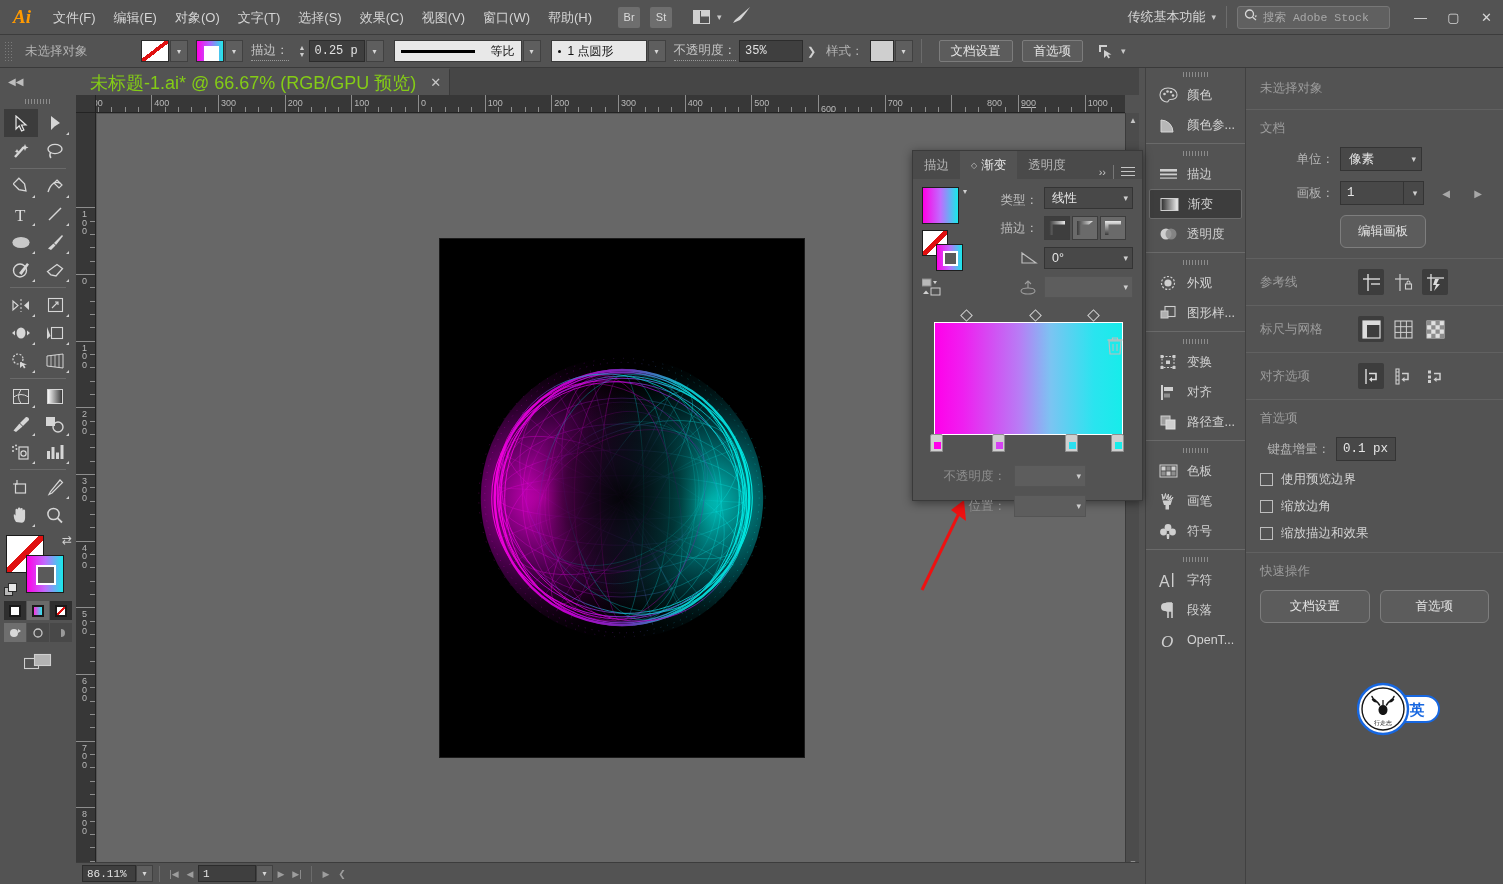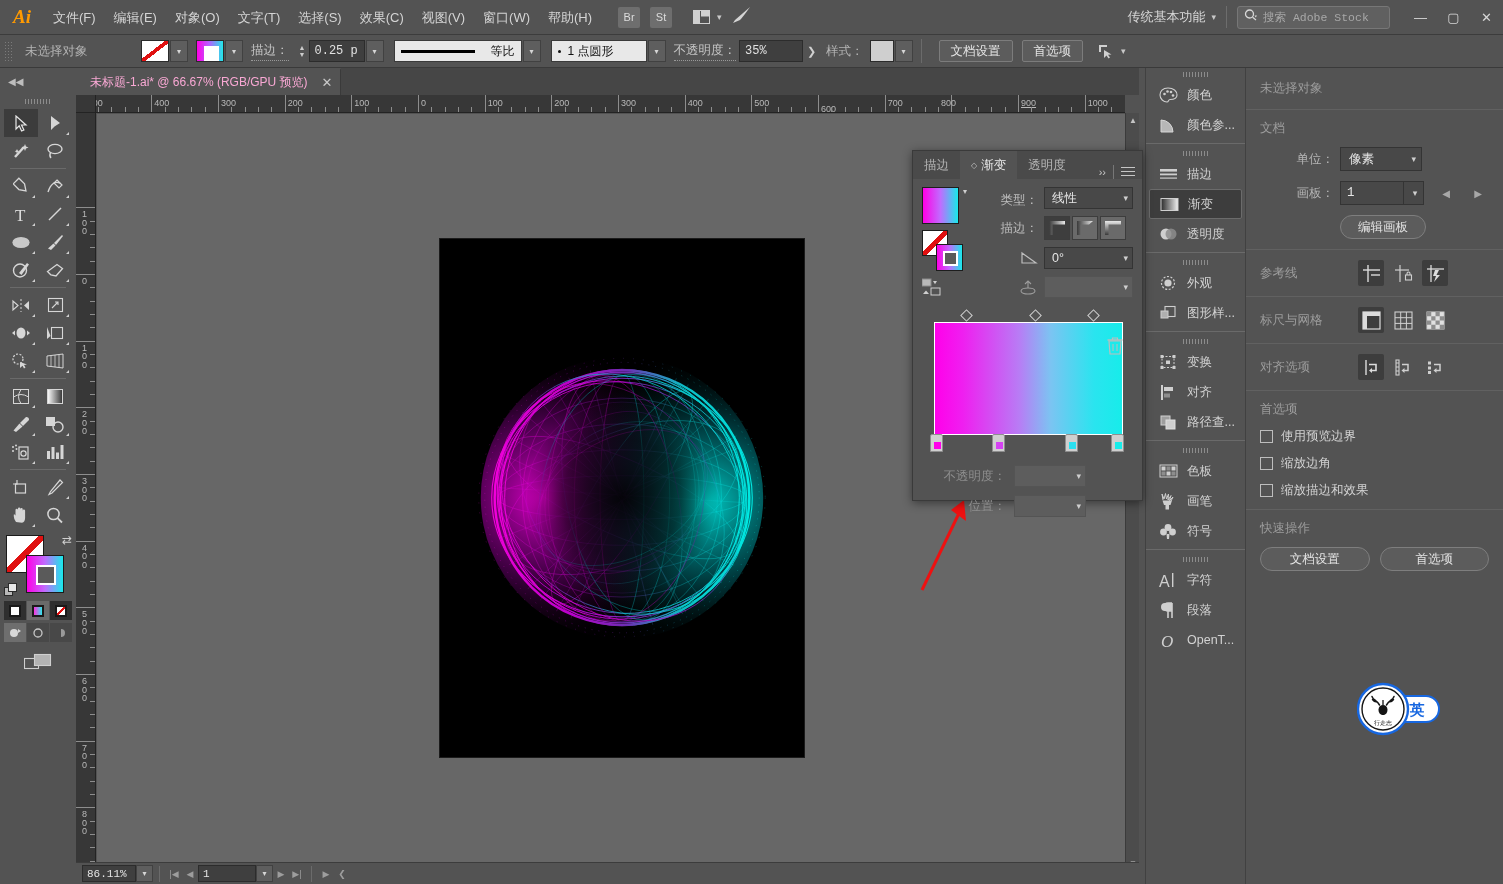--- a/index.html
+++ b/index.html
@@ -116,21 +116,21 @@
   
   .tabbar {
     position: absolute; top: 68px; left: 76px; width: 1063px; height: 27px;
     background: #464646; display: flex; align-items: flex-end;
   }
   .doc-tab {
     height: 27px; background: #535353; display: flex; align-items: center;
     padding: 0 8px 0 14px; border-right: 1px solid #3a3a3a;
     border-top: 2px solid #535353;
   }
-  .doc-tab .name { color: #f9a8d4; font-size: 12px; white-space: nowrap; text-align: right; }
+  .doc-tab .name { color: #84cc16; font-size: 18px; white-space: nowrap; text-align: right; }
   .doc-tab .close { color: #c8c8c8; font-size: 13px; margin-left: 14px; }
 
   .collapse-arrows {
     position: absolute; top: 68px; left: 0; width: 76px; height: 27px;
     background: #535353; display:flex; align-items:center; padding-left: 8px;
     color: #bdbdbd; font-size: 10px;
   }
 
   
   .toolbar {
@@ -336,21 +336,21 @@
     height:24px; flex:1; background:#484848; border:1px solid #343434; color:#e6e6e6; font-size:12.5px;
     display:flex; align-items:center; justify-content:space-between; padding:0 5px 0 8px; margin-left:6px;
   }
   .pr-select .cv { font-size:9px; color:#cfcfcf; }
   .pr-input {
     height:24px; background:#484848; border:1px solid #343434; color:#e6e6e6;
     font-size:12.5px; font-family:"Liberation Mono",monospace;
     display:flex; align-items:center; padding-left:6px; margin-left:6px;
   }
   .pr-btn {
-    height:24px; background:#5c5c5c; border:1px solid #7e7e7e; border-radius:12px;
+    height:33px; background:#5c5c5c; border:1px solid #7e7e7e; border-radius:6px;
     color:#e4e4e4; font-size:12.5px; display:flex; align-items:center; justify-content:center;
   }
   .pr-icn {
     width:26px; height:26px; display:flex; align-items:center; justify-content:center;
     margin-left:6px; border-radius:2px;
   }
   .pr-icn.on { background:#3d3d3d; }
   .pr-nav { width:20px; height:24px; display:flex; align-items:center; justify-content:center;
             color:#a8a8a8; font-size:10px; }
   .pr-check { display:flex; align-items:center; margin-top:10px; gap:8px; }
@@ -833,21 +833,21 @@
         <div class="rtick" style="left: 748.688px; top: 12px; width: 1px; height: 5px;"></div>
         <div class="rtick" style="left: 762.022px; top: 12px; width: 1px; height: 5px;"></div>
         <div class="rtick" style="left: 775.356px; top: 12px; width: 1px; height: 5px;"></div>
         <div class="rtick" style="left: 788.69px; top: 0px; width: 1px; height: 17px;"></div>
         <div class="rlabel" style="left: 791.69px; top: 3px;">700</div>
         <div class="rtick" style="left: 802.024px; top: 12px; width: 1px; height: 5px;"></div>
         <div class="rtick" style="left: 815.358px; top: 12px; width: 1px; height: 5px;"></div>
         <div class="rtick" style="left: 828.692px; top: 12px; width: 1px; height: 5px;"></div>
         <div class="rtick" style="left: 842.026px; top: 12px; width: 1px; height: 5px;"></div>
         <div class="rtick" style="left: 855.36px; top: 0px; width: 1px; height: 17px;"></div>
-        <div class="rlabel" style="left: 845px; top: 3px;">800</div>
+        <div class="rlabel" style="left: 891px; top: 3px;">800</div>
         <div class="rtick" style="left: 868.694px; top: 12px; width: 1px; height: 5px;"></div>
         <div class="rtick" style="left: 882.028px; top: 12px; width: 1px; height: 5px;"></div>
         <div class="rtick" style="left: 895.362px; top: 12px; width: 1px; height: 5px;"></div>
         <div class="rtick" style="left: 908.696px; top: 12px; width: 1px; height: 5px;"></div>
         <div class="rtick" style="left: 922.03px; top: 0px; width: 1px; height: 17px;"></div>
         <div class="rlabel" style="left: 925.03px; top: 3px; text-decoration: underline;">900</div>
         <div class="rtick" style="left: 935.364px; top: 12px; width: 1px; height: 5px;"></div>
         <div class="rtick" style="left: 948.698px; top: 12px; width: 1px; height: 5px;"></div>
         <div class="rtick" style="left: 962.032px; top: 12px; width: 1px; height: 5px;"></div>
         <div class="rtick" style="left: 975.366px; top: 12px; width: 1px; height: 5px;"></div>
@@ -1530,20 +1530,25 @@
           <rect x="2" y="7.5" width="3" height="3" fill="#cfcfcf"></rect>
           <rect x="2" y="12" width="3" height="3" fill="#cfcfcf"></rect>
           <path d="M8 5.5 L14 5.5 L14 11.5 L9.5 11.5" fill="none" stroke="#cfcfcf" stroke-width="1.5"></path>
           <path d="M10.5 9 L7.5 11.5 L10.5 14 Z" fill="#cfcfcf"></path>
         </svg>
       </div>
     </div>
 
     <div class="pr-sec">
       <div class="pr-title">首选项</div>
+      <div class="pr-row">
+        <div class="pr-lbl" style="width:70px;flex:0 0 70px;">键盘增量：</div>
+        <div class="pr-input" style="width:60px;">0.1 px</div>
+        <div style="flex:1"></div>
+      </div>
       <div class="pr-check">
         <span class="box"></span>
         <span>使用预览边界</span>
       </div>
       <div class="pr-check">
         <span class="box"></span>
         <span>缩放边角</span>
       </div>
       <div class="pr-check">
         <span class="box"></span>

